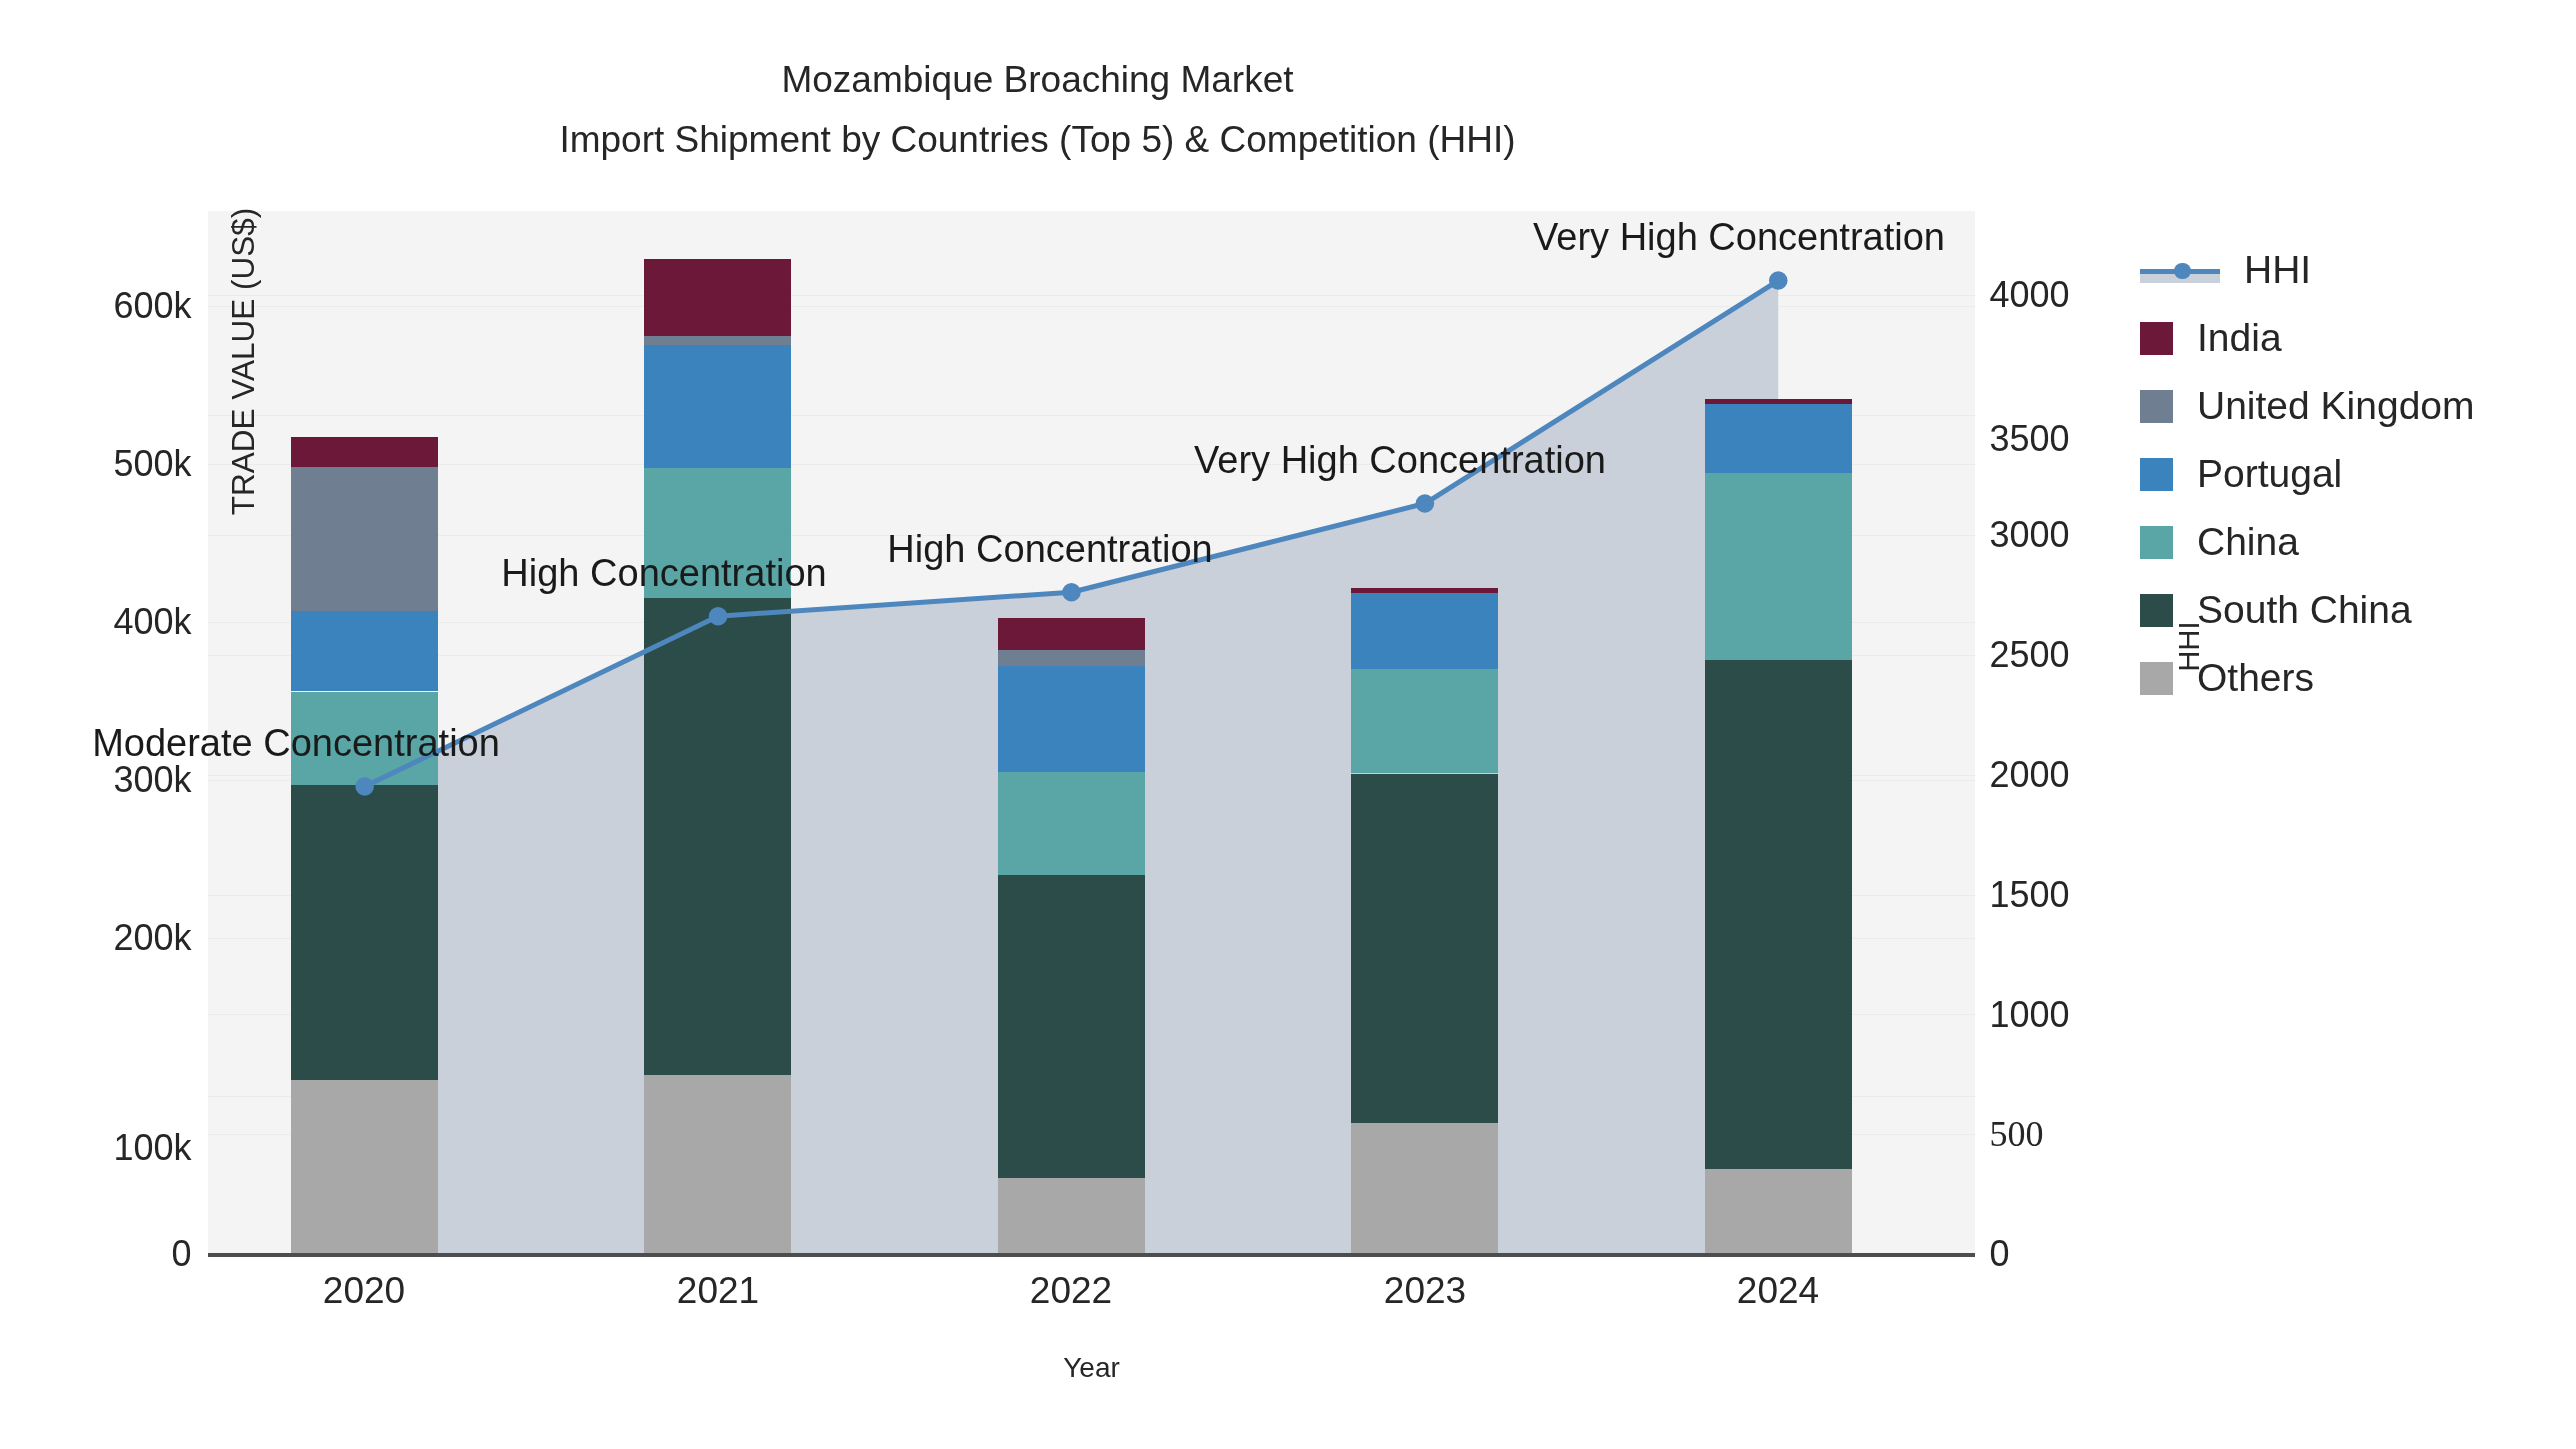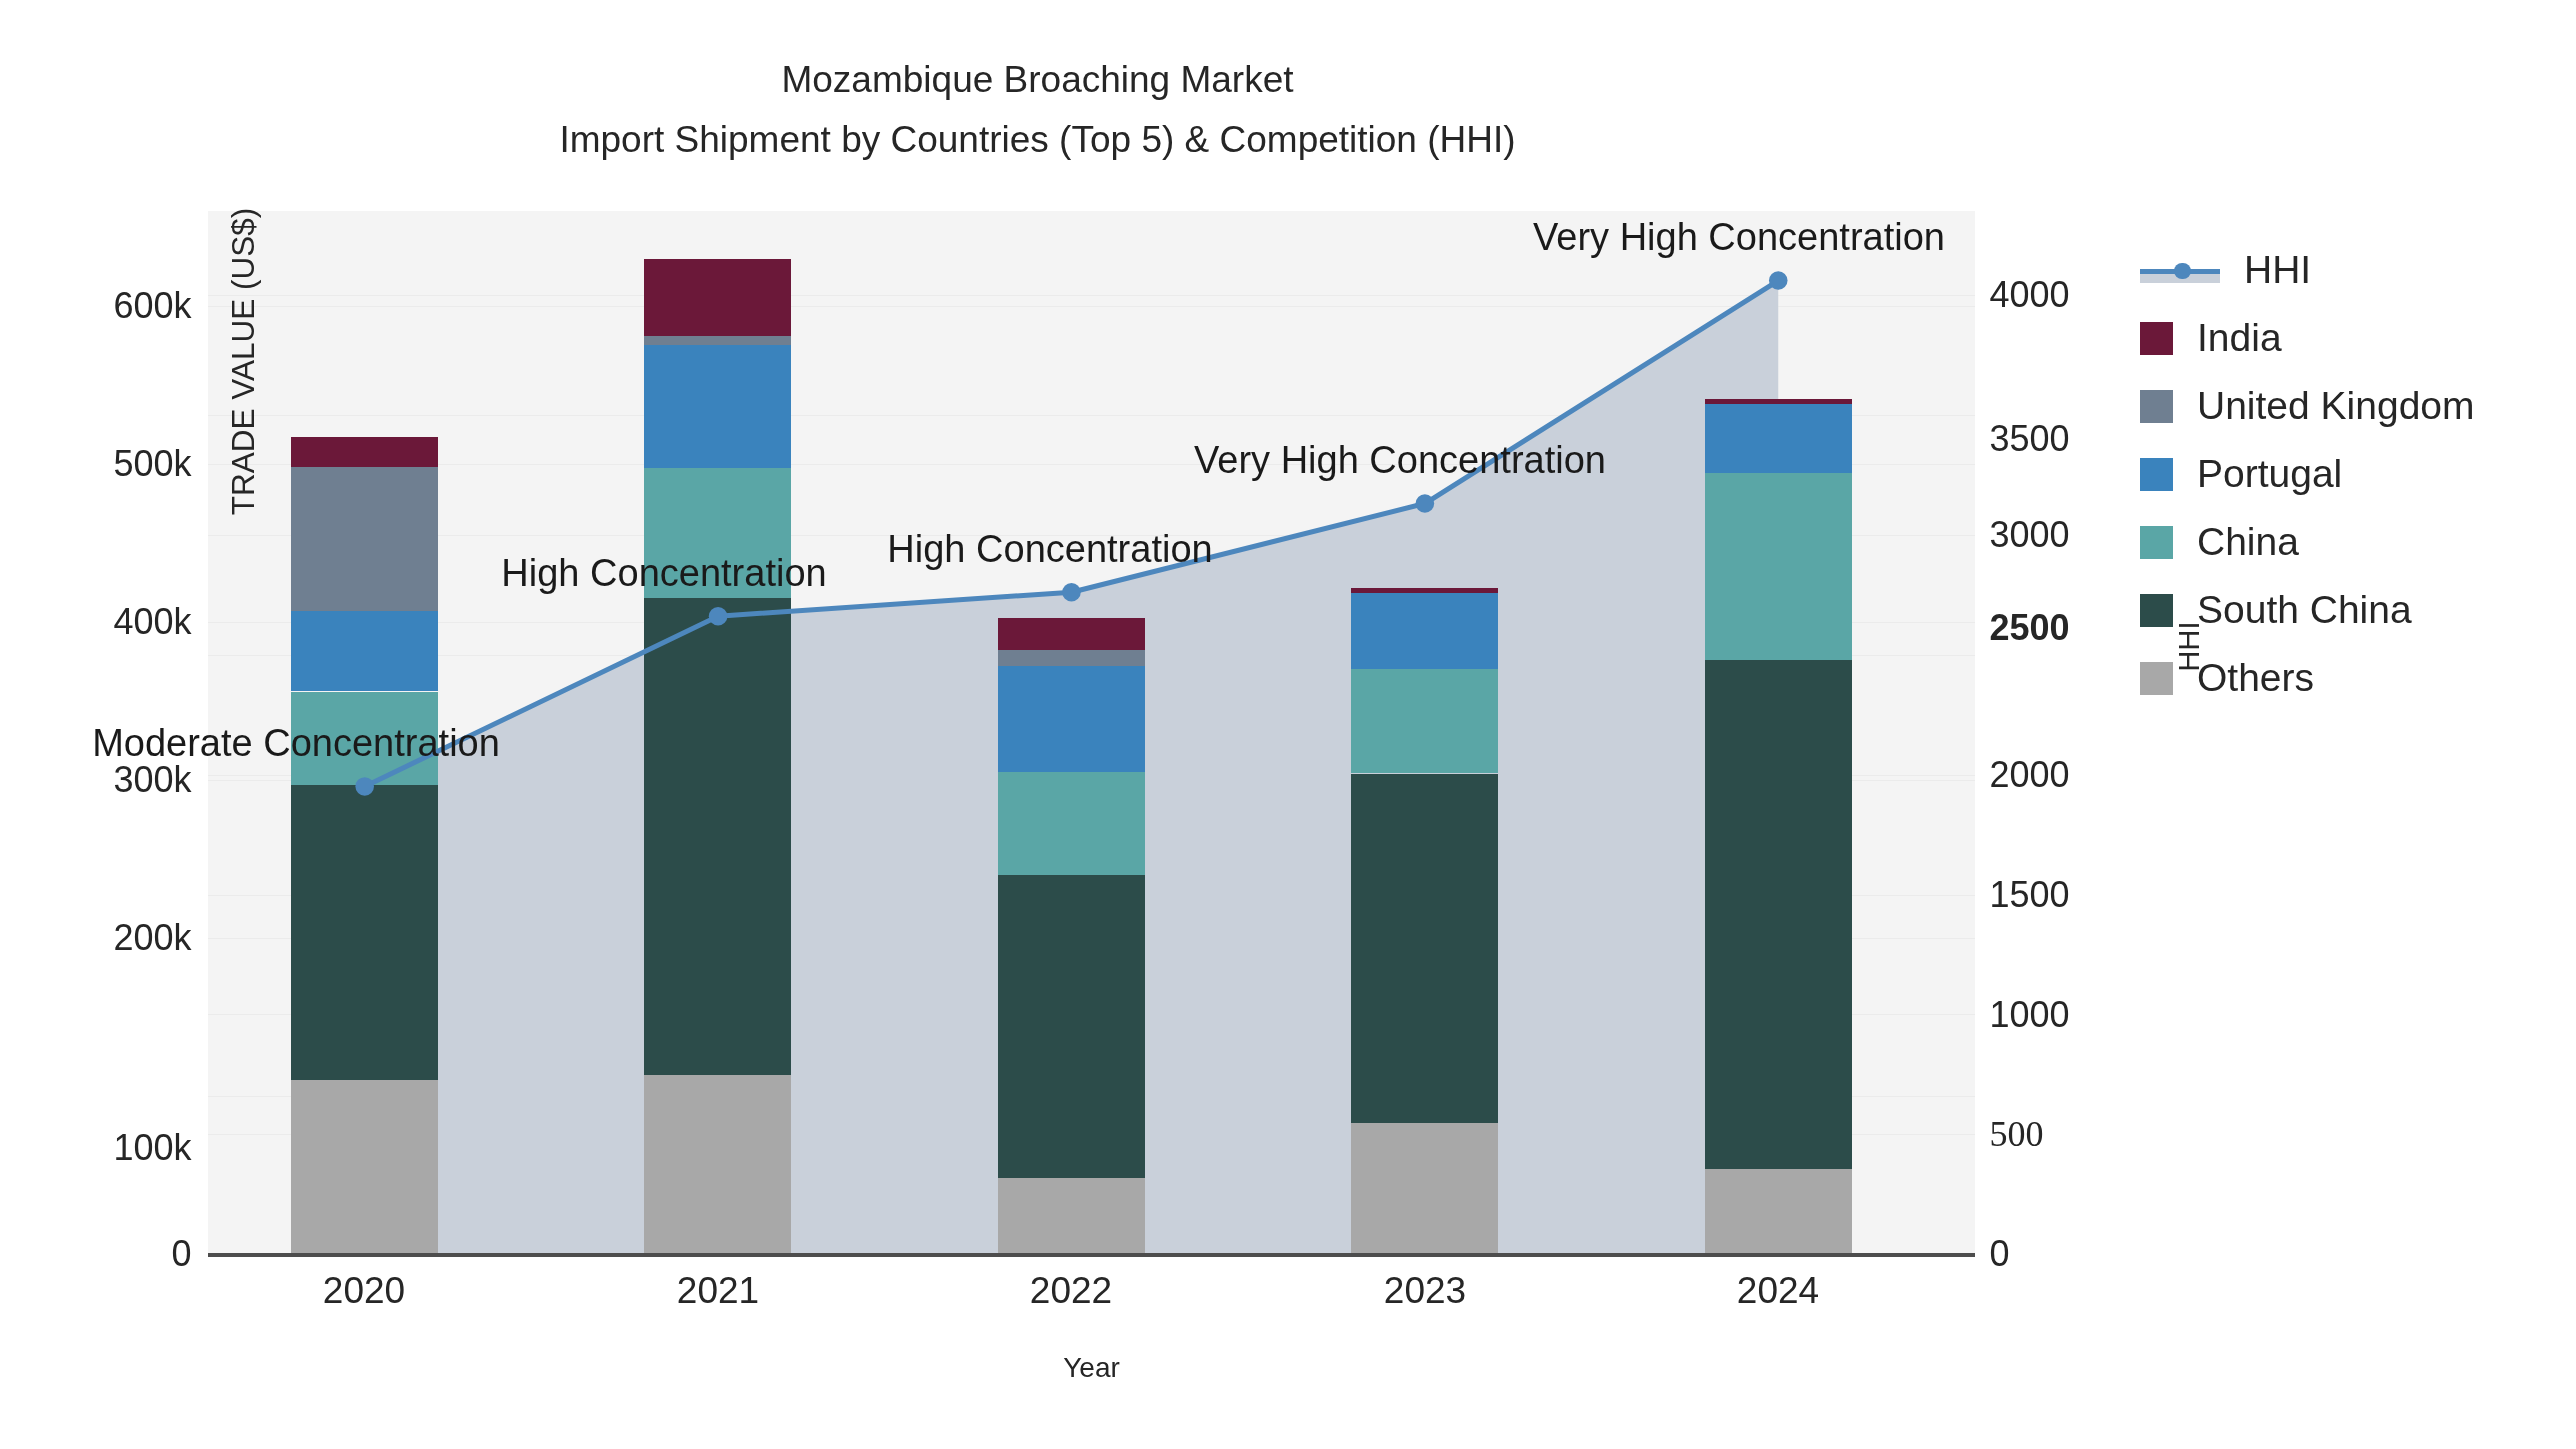--- a/index.html
+++ b/index.html
@@ -207,21 +207,21 @@
       <div class="ytick-left" style="top: 622px;">400k</div>
       <div class="ytick-left" style="top: 464px;">500k</div>
       <div class="ytick-left" style="top: 306px;">600k</div>
     </div>
   <div id="ytick-right-layer" style="position: absolute; left: 1988px; top: 0px; width: 215px; height: 100%;">
       <div class="ytick-right" style="top: 1254px;">0</div>
       <div class="ytick-right" style="top: 1134px; font-family: Liberation Serif, serif;">500</div>
       <div class="ytick-right" style="top: 1015px;">1000</div>
       <div class="ytick-right" style="top: 895px;">1500</div>
       <div class="ytick-right" style="top: 775px;">2000</div>
-      <div class="ytick-right" style="top: 628px; font-weight: bold;">2500</div>
+      <div class="ytick-right" style="top: 655px;">2500</div>
       <div class="ytick-right" style="top: 535px;">3000</div>
       <div class="ytick-right" style="top: 415px; margin-top: 24px;">3500</div>
       <div class="ytick-right" style="top: 295px;">4000</div>
     </div>
   <div id="xtick-layer" style="position: absolute; left: 0px; top: 0px; width: 100%; height: 100%;">
       <div class="xtick" style="left: 364px;">2020</div>
       <div class="xtick" style="left: 718px;">2021</div>
       <div class="xtick" style="left: 1071px;">2022</div>
       <div class="xtick" style="left: 1425px;">2023</div>
       <div class="xtick" style="left: 1778px;">2024</div>

